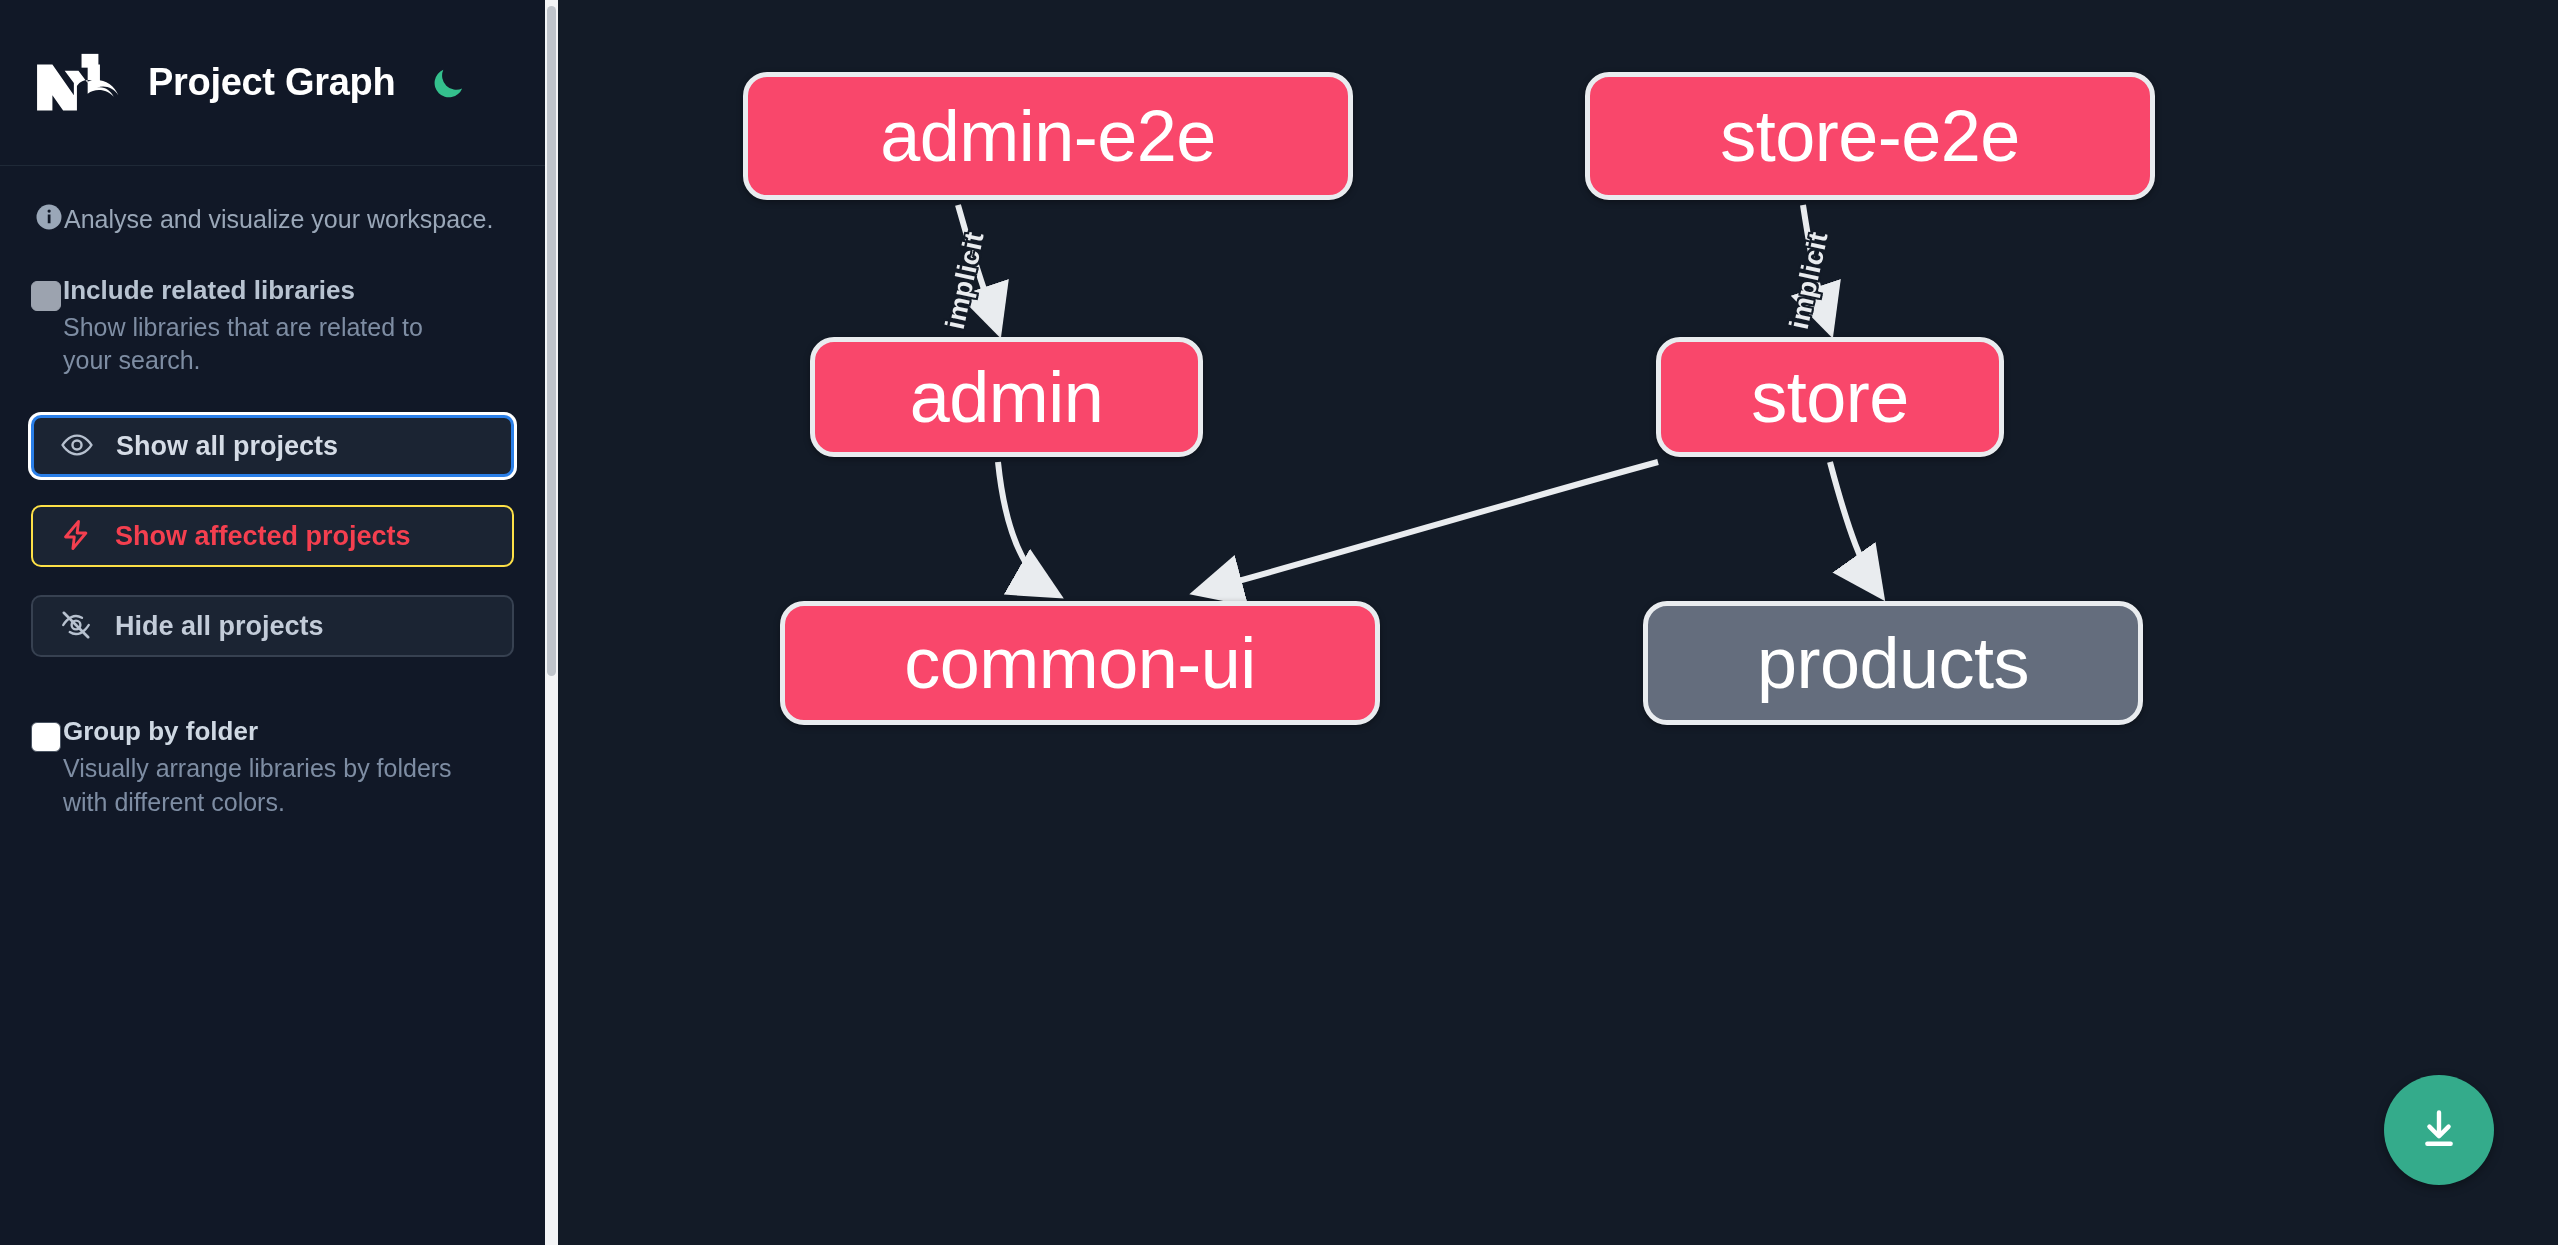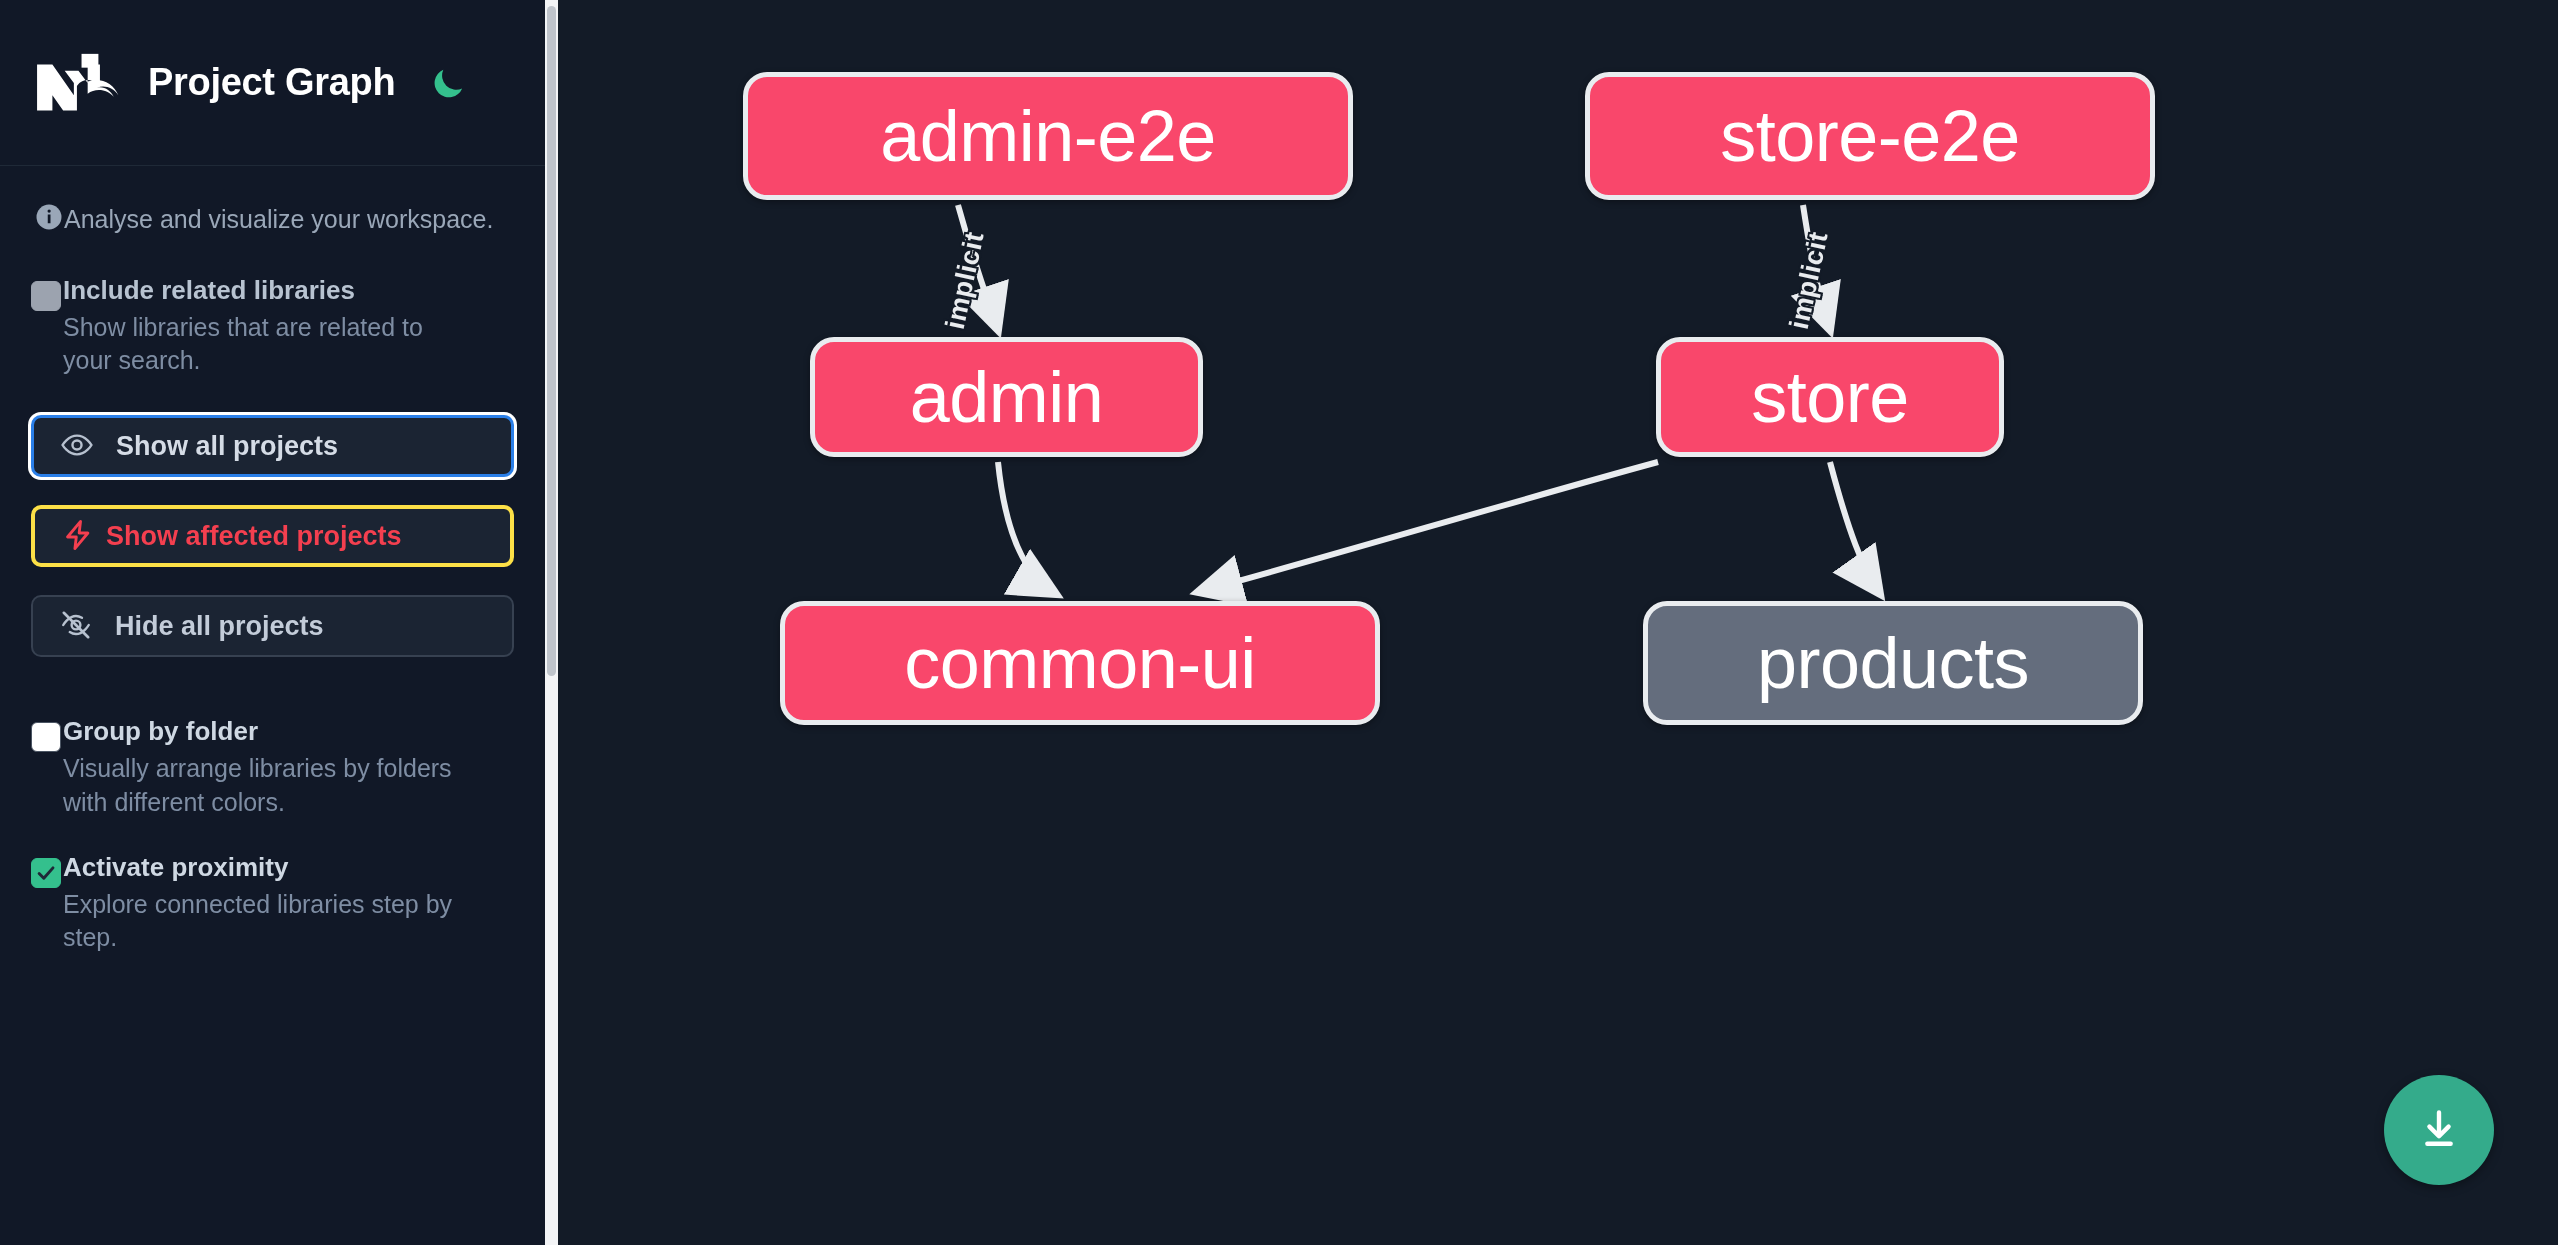--- a/index.html
+++ b/index.html
@@ -139,21 +139,21 @@
     cursor: pointer;
     font-family: "Liberation Sans", sans-serif;
   }
   .btn-label { font-size: 27px; font-weight: bold; white-space: nowrap; }
   .btn.primary {
     border: 3px solid #2b7fe8;
     box-shadow: 0 0 0 3px #ffffff;
     margin-top: 38px;
   }
   .btn.primary .btn-label { color: #d5dce6; }
-  .btn.danger { border: 4px solid #fde047; gap: 11px; }
+  .btn.danger { border: 2px solid #fde047; }
   .btn.danger .btn-label { color: #f43f4f; }
   .btn.neutral .btn-label { color: #c3ccd9; }
 
   .divider-gap { height: 26px; }
 
   
   #sb-scroll-track {
     position: absolute;
     top: 0; right: 0;
     width: 13px; height: 1245px;
@@ -304,31 +304,20 @@
         <div class="divider-gap"></div>
 
         <div class="check-row">
           <span class="cb empty"></span>
           <div class="cb-body">
             <div class="cb-title">Group by folder</div>
             <div class="cb-desc">Visually arrange libraries by folders with different colors.</div>
           </div>
         </div>
 
-        <div class="check-row">
-          <span class="cb checked">
-            <svg width="22" height="22" viewBox="0 0 24 24">
-              <path d="M4.5 12.6 9.6 17.8 19.6 6.4" fill="none" stroke="#1f2937" stroke-width="3.2" stroke-linecap="round" stroke-linejoin="round"></path>
-            </svg>
-          </span>
-          <div class="cb-body">
-            <div class="cb-title">Activate proximity</div>
-            <div class="cb-desc">Explore connected libraries step by step.</div>
-          </div>
-        </div>
 
       </div>
     </div>
 
     <div id="sb-scroll-track">
       <div id="sb-scroll-thumb"></div>
     </div>
   </aside>
 
   <main id="graph">

